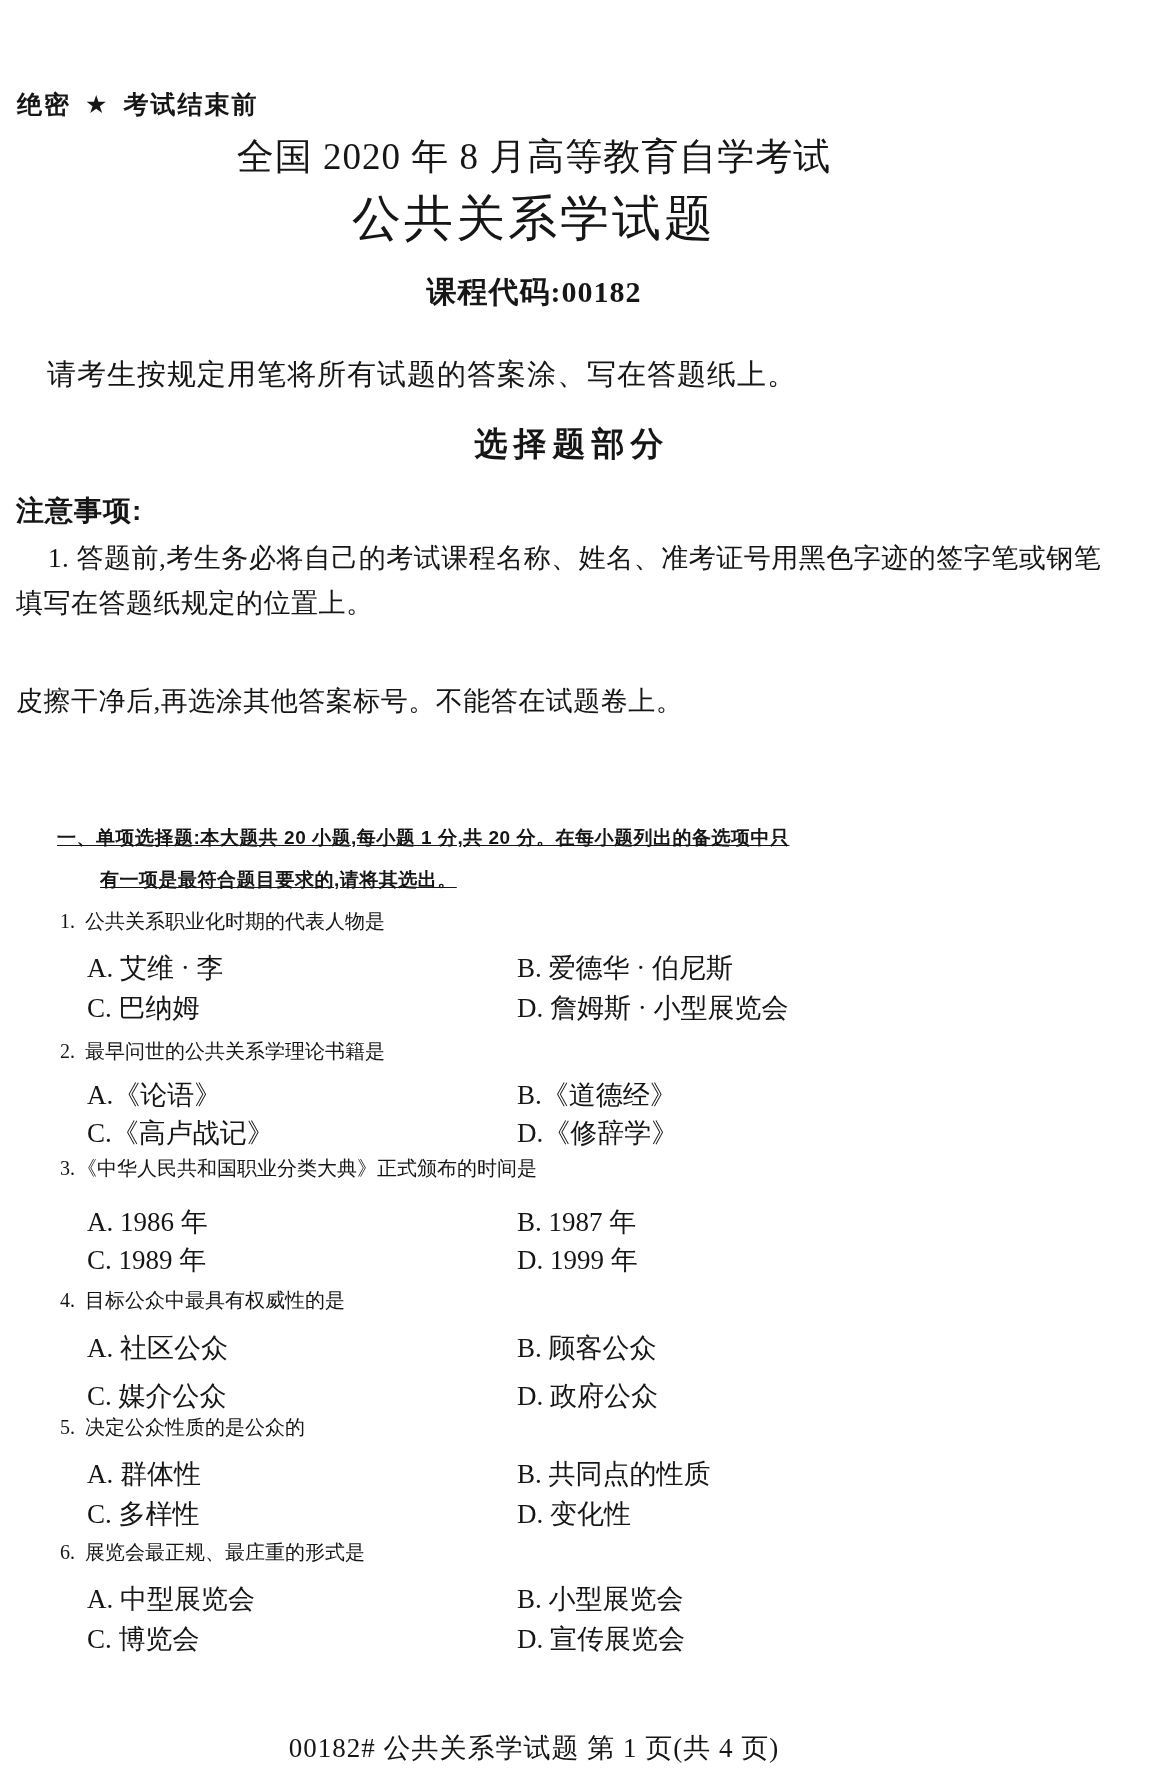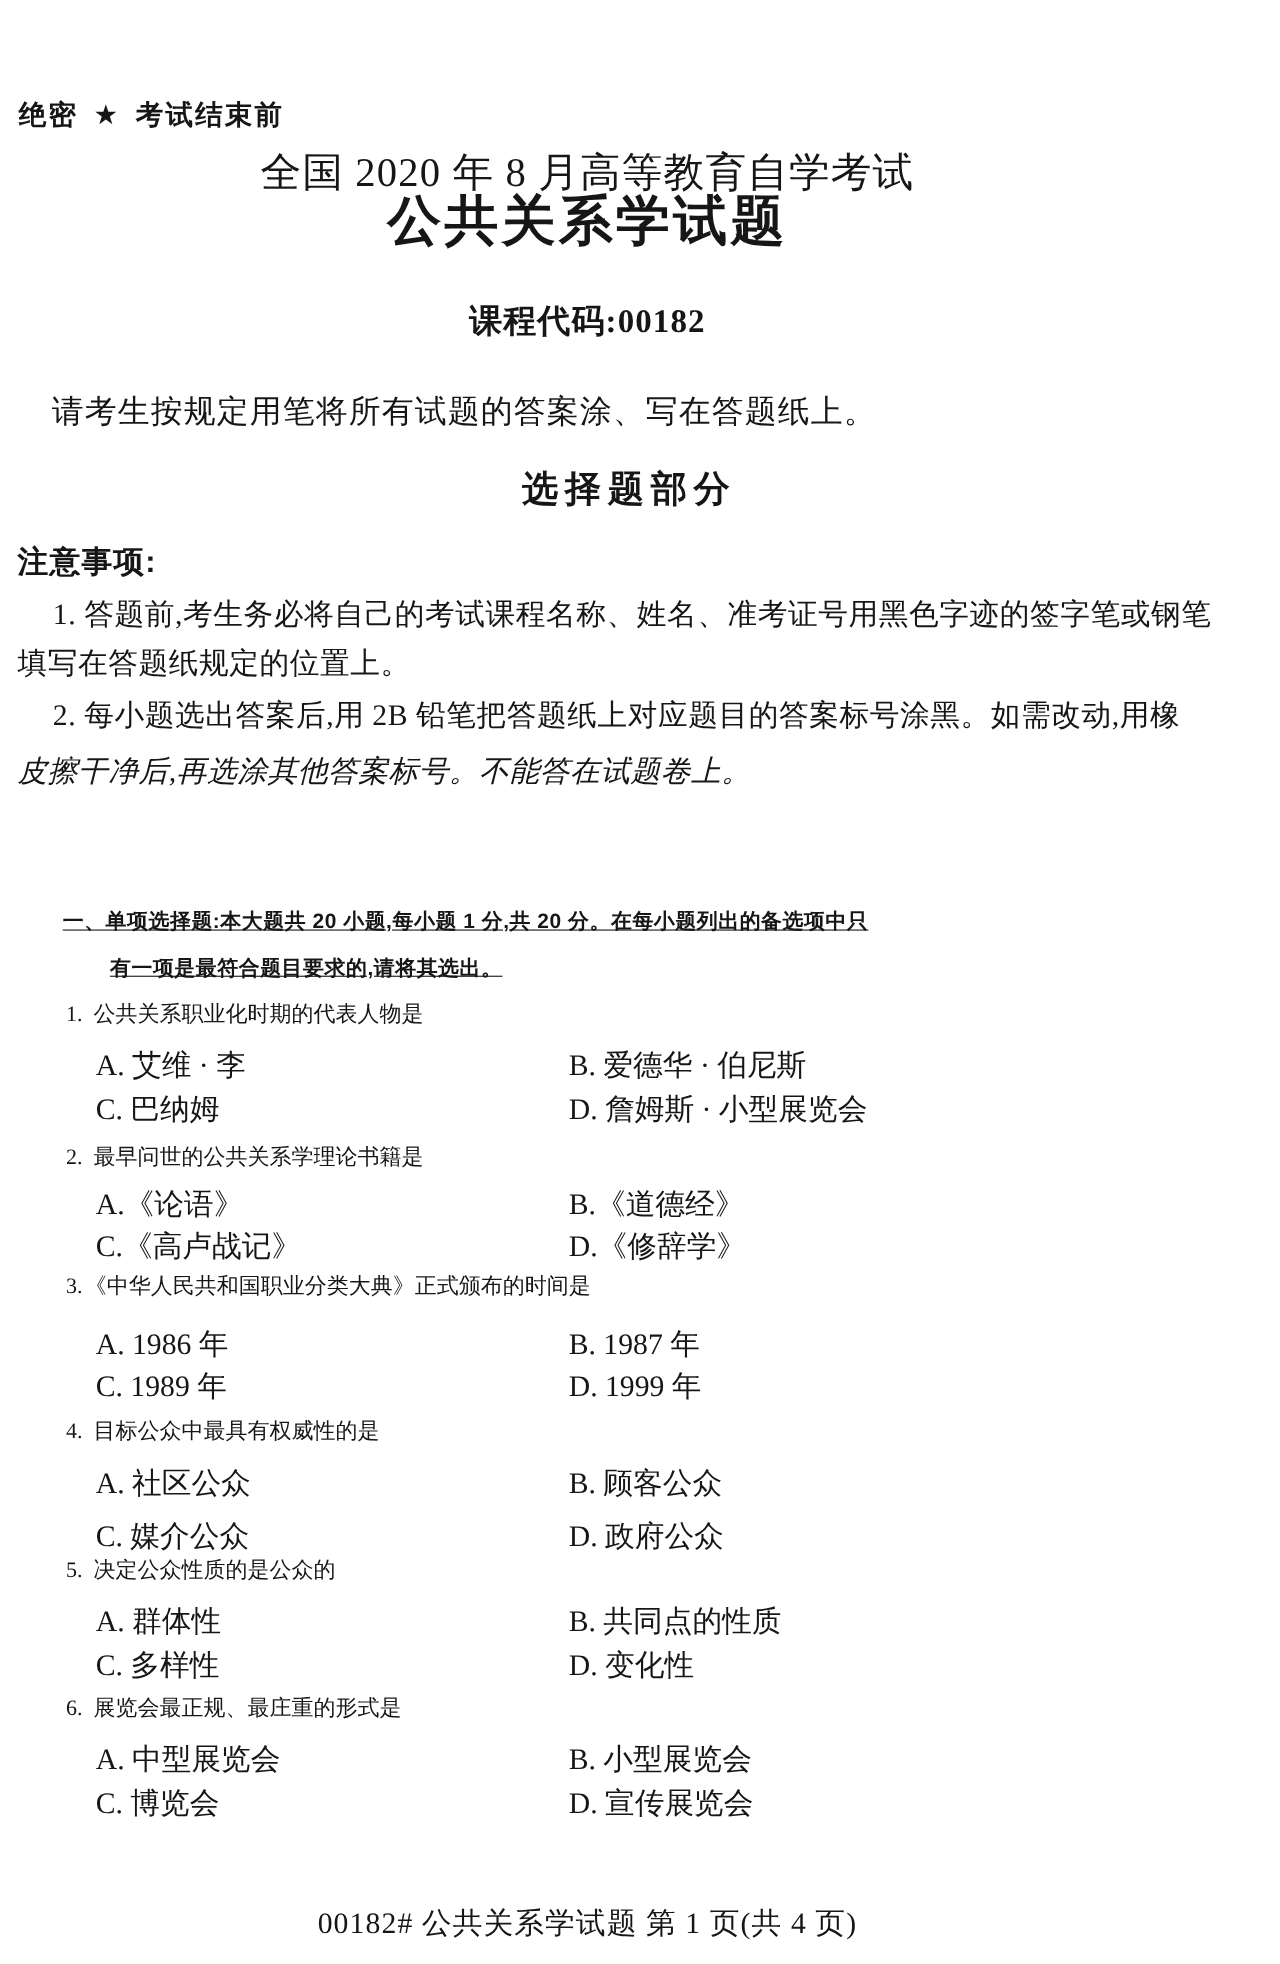--- a/index.html
+++ b/index.html
@@ -21,36 +21,36 @@
 
   .security-strip {
     left: 17px; top: 88px;
     display: flex; align-items: center; gap: 14px;
     font-size: 25px; font-weight: bold; letter-spacing: 2px;
   }
   .center-band {
     left: 0; width: 1068px; text-align: center;
   }
   .exam-title   { top: 132px; font-size: 37px; letter-spacing: 1px; }
-  .paper-title  { top: 168px; font-size: 49px; font-weight: bold; letter-spacing: 3px; }
+  .paper-title  { top: 186px; font-size: 49px; font-weight: normal; letter-spacing: 3px; }
   .course-code  { top: 272px; font-size: 30px; font-weight: bold; letter-spacing: 1px; }
 
   .instruction  { left: 47px; top: 355px; font-size: 29px; letter-spacing: 1px; }
 
   .section-title {
     left: 0; width: 1144px; top: 422px; text-align: center;
     font-size: 33px; letter-spacing: 6px; font-weight: bold;
   }
 
   .notes-title  { left: 16px; top: 492px; font-size: 28px; font-weight: bold; letter-spacing: 1px; }
   .note-line    { font-size: 27px; letter-spacing: 0.5px; white-space: nowrap; }
   .nl-1a { left: 48px; top: 540px; }
   .nl-1b { left: 16px; top: 585px; }
   .nl-2a { left: 48px; top: 632px; }
-  .nl-2b { left: 16px; top: 683px; font-style: italic; }
+  .nl-2b { left: 16px; top: 683px; }
 
   .part-header { font-size: 19px; font-weight: bold; letter-spacing: 0.5px; white-space: nowrap; text-decoration: underline; }
   .ph-1 { left: 57px;  top: 825px; }
   .ph-2 { left: 100px; top: 867px; }
 
   .q-line { left: 60px; font-size: 20px; white-space: nowrap; }
   .q-line .q-text { margin-left: 10px; }
   .opt-row { left: 0; width: 1164px; font-size: 27px; }
   .opt-a { position: absolute; left: 87px;  white-space: nowrap; }
   .opt-b { position: absolute; left: 517px; white-space: nowrap; }
@@ -72,21 +72,20 @@
   <div class="abs center-band paper-title song">公共关系学试题</div>
   <div class="abs center-band course-code song">课程代码:00182</div>
 
   <div class="abs instruction hei">请考生按规定用笔将所有试题的答案涂、写在答题纸上。</div>
 
   <div class="abs section-title hei">选择题部分</div>
 
   <div class="abs notes-title hei">注意事项:</div>
   <div class="abs note-line nl-1a song">1. 答题前,考生务必将自己的考试课程名称、姓名、准考证号用黑色字迹的签字笔或钢笔</div>
   <div class="abs note-line nl-1b song">填写在答题纸规定的位置上。</div>
-  <div class="abs note-line nl-2a song">2. 每小题选出答案后,用 2B 铅笔把答题纸上对应题目的答案标号涂黑。如需改动,用橡</div>
   <div class="abs note-line nl-2b song">皮擦干净后,再选涂其他答案标号。不能答在试题卷上。</div>
 
   <div class="abs part-header ph-1 hei">一、单项选择题:本大题共 20 小题,每小题 1 分,共 20 分。在每小题列出的备选项中只</div>
   <div class="abs part-header ph-2 hei">有一项是最符合题目要求的,请将其选出。</div>
 
   <div class="abs q-line" style="top:908px">
     <span>1.</span><span class="q-text">公共关系职业化时期的代表人物是</span>
   </div>
   <div class="abs opt-row" style="top:950px">
     <span class="opt-a">A. 艾维 · 李</span>

